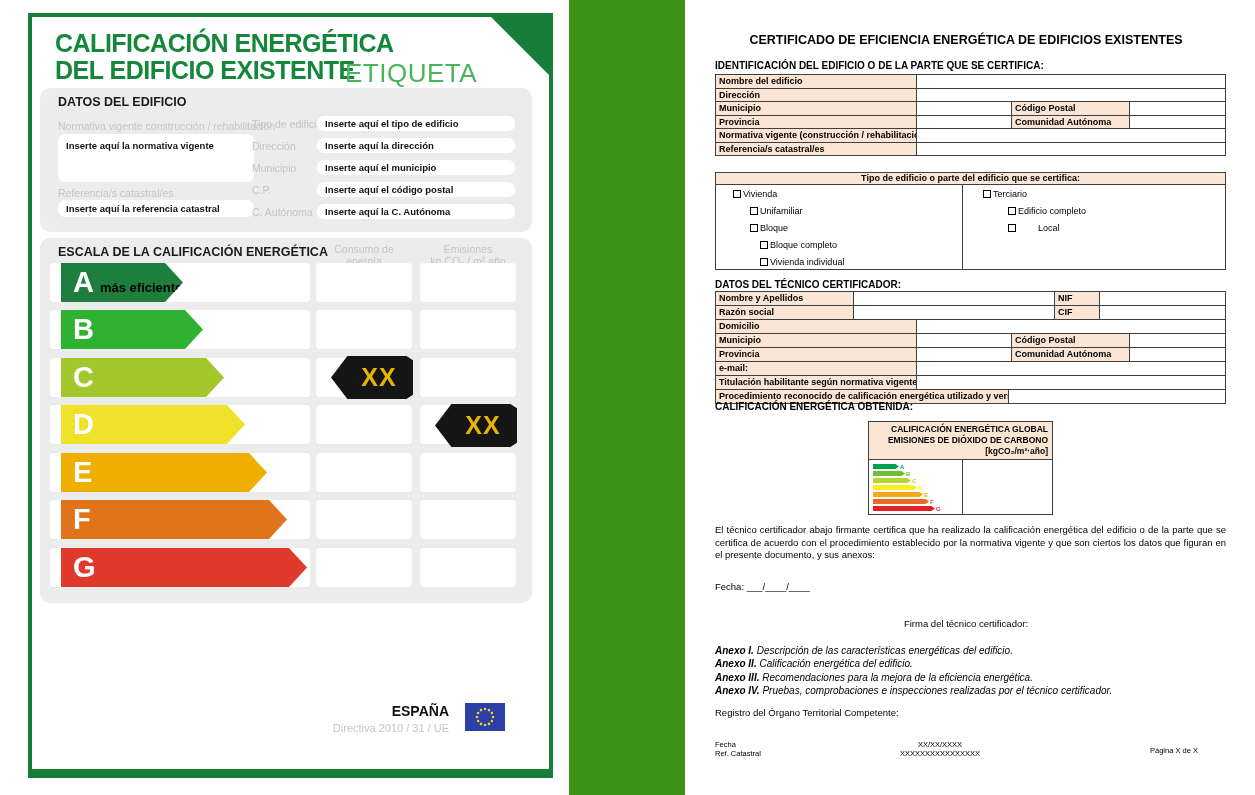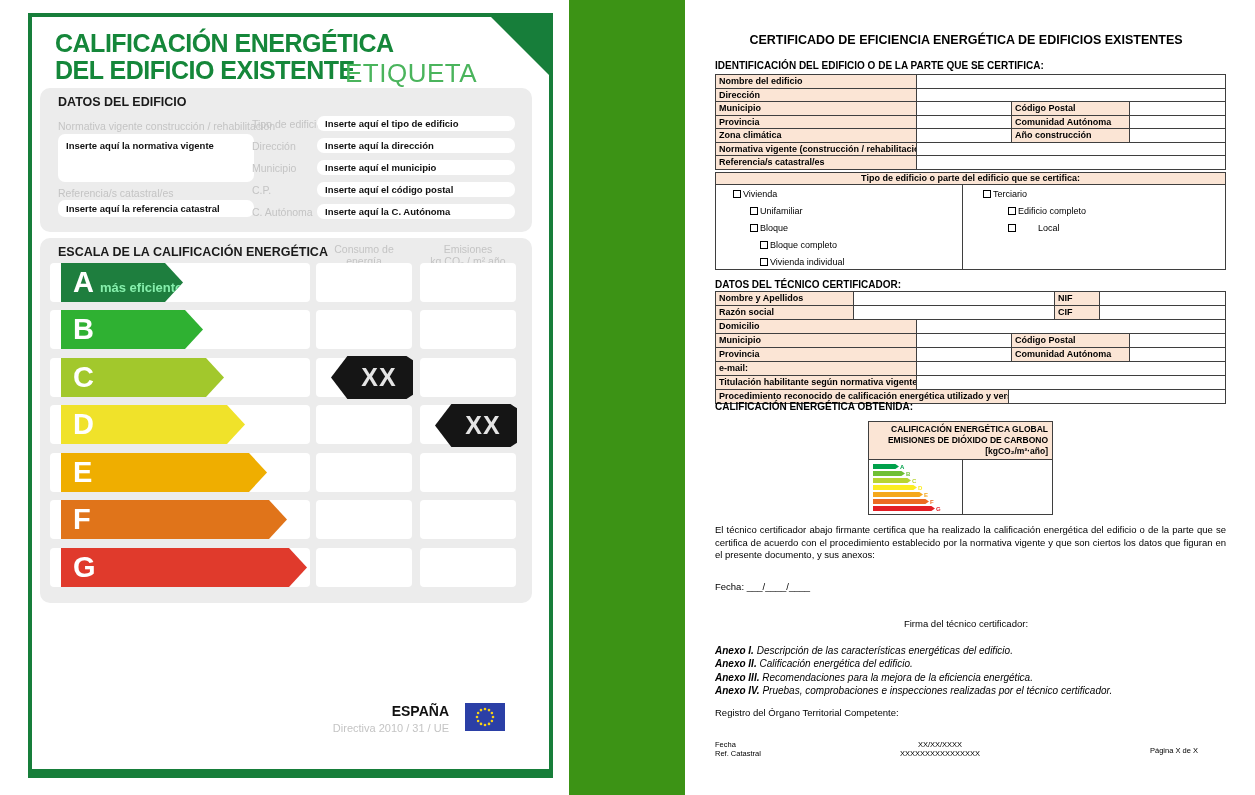--- a/index.html
+++ b/index.html
@@ -19,25 +19,25 @@
   .glabel{position:absolute;color:#c4c4c4;font-size:10.5px;}
   .wbox{position:absolute;background:#fff;border-radius:7px;font-weight:bold;
     font-size:9.5px;color:#111;box-sizing:border-box;}
   .wbox.pad{padding:6px 8px;}
 
   
   .srow-box{position:absolute;background:#fff;border-radius:4px;height:39px;}
   .arrow{position:absolute;left:11px;height:39px;display:flex;align-items:center;
     clip-path:polygon(0 0, calc(100% - 18px) 0, 100% 50%, calc(100% - 18px) 100%, 0 100%);}
   .arrow .letter{font-weight:bold;color:#fff;font-size:29px;margin-left:12px;line-height:39px;}
-  .arrow .note{font-weight:bold;color:#86efac;font-size:13px;margin-left:6px;margin-top:9px;}
+  .arrow .note{font-weight:bold;color:#000000;font-size:13px;margin-left:6px;margin-top:9px;}
   .w-a{width:122px}.w-b{width:142px}.w-c{width:163px}.w-d{width:184px}
   .w-e{width:206px}.w-f{width:226px}.w-g{width:246px}
   .colhead{position:absolute;color:#c4c4c4;font-size:10.5px;text-align:center;line-height:12px;}
-  .xx-marker{position:absolute;width:82px;height:43px;color:#e5e5e5;font-weight:bold;
+  .xx-marker{position:absolute;width:82px;height:43px;color:#eab308;font-weight:bold;
     font-size:25px;display:flex;align-items:center;justify-content:center;padding-left:14px;
     box-sizing:border-box;letter-spacing:1px;
     clip-path:polygon(0 50%, 20% 0, 92% 0, 100% 10%, 100% 90%, 92% 100%, 20% 100%);}
 
   .footer-txt{position:absolute;text-align:right;width:220px;}
   .espana{font-weight:bold;font-size:14px;color:#111;}
   .directiva{font-size:11px;color:#c4c4c4;margin-top:3px;}
   .euflag{position:absolute;width:40px;height:28px;}
 
   
@@ -242,26 +242,20 @@
       <div class="cc peach" style="width:118px;">Código Postal</div>
       <div class="cc cval"></div>
     </div>
     <div class="ctrow">
       <div class="cc peach" style="width:200px;">Provincia</div>
       <div class="cc cval" style="flex:0 0 95px;"></div>
       <div class="cc peach" style="width:118px;">Comunidad Autónoma</div>
       <div class="cc cval"></div>
     </div>
     <div class="ctrow">
-      <div class="cc peach" style="width:200px;">Zona climática</div>
-      <div class="cc cval" style="flex:0 0 95px;"></div>
-      <div class="cc peach" style="width:118px;">Año construcción</div>
-      <div class="cc cval"></div>
-    </div>
-    <div class="ctrow">
       <div class="cc peach" style="width:200px;">Normativa vigente (construcción / rehabilitación)</div>
       <div class="cc cval"></div>
     </div>
     <div class="ctrow">
       <div class="cc peach" style="width:200px;">Referencia/s catastral/es</div>
       <div class="cc cval"></div>
     </div>
   </div>
 
   <div class="ctable" style="top:172px;">

